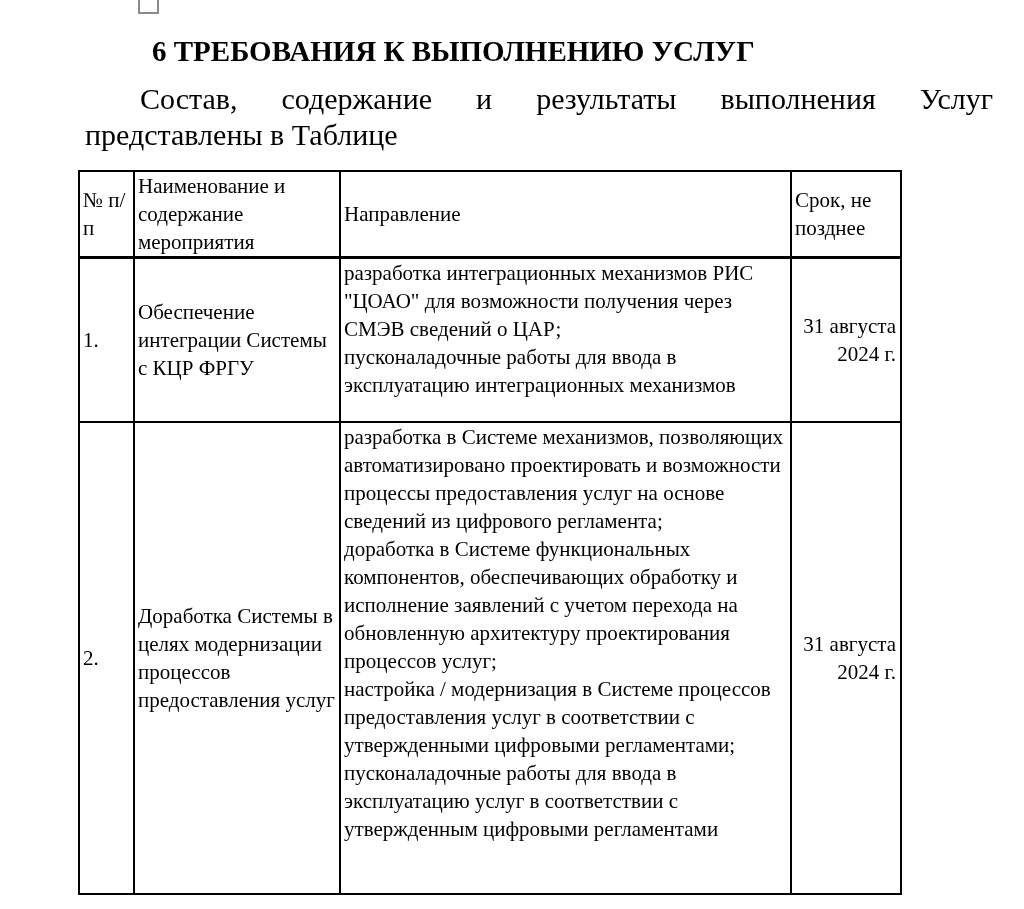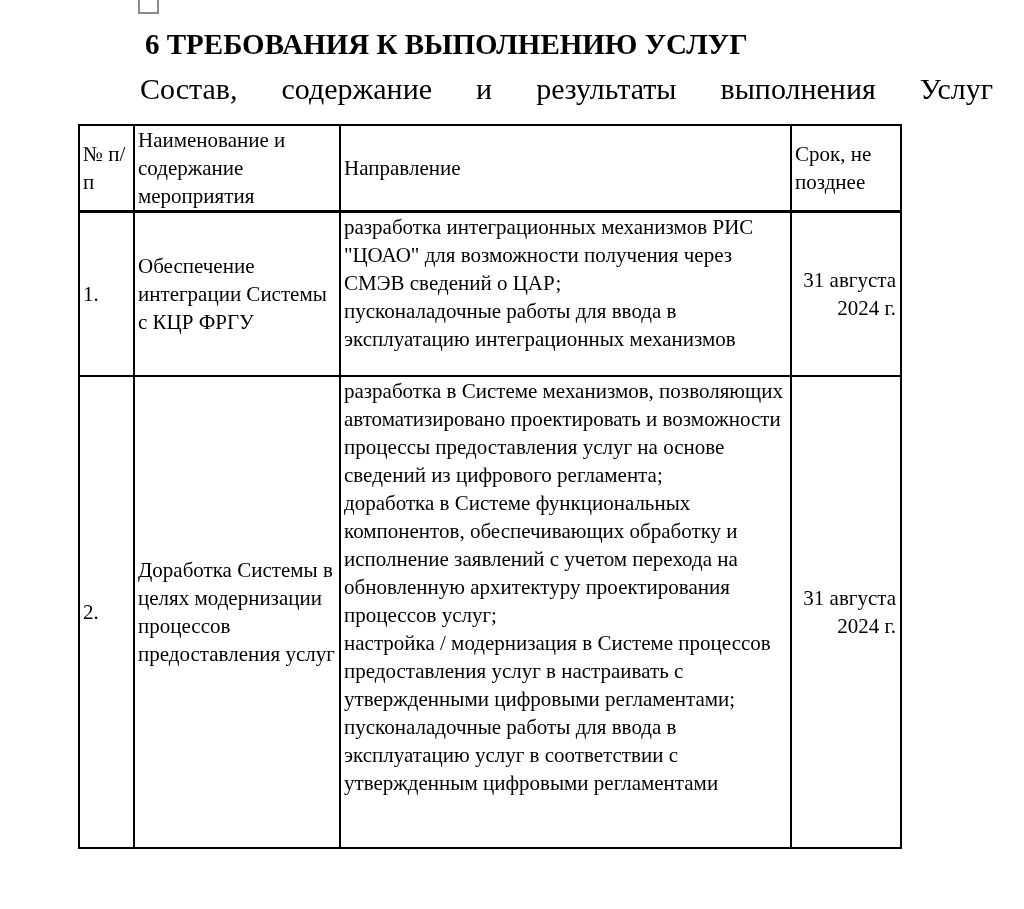--- a/index.html
+++ b/index.html
@@ -19,21 +19,21 @@
   .top-marker {
     position: absolute;
     left: 138px;
     top: -5px;
     width: 17px;
     height: 15px;
     border: 2px solid #8a8a8a;
     background: #ffffff;
   }
   .heading {
-    margin: 5px;
+    margin: 12px;
     padding: 21px 31px 0 85px;
     text-indent: 55px;
     font-size: 29px;
     font-weight: bold;
     line-height: 1.25;
   }
   .intro {
     margin: 9px 31px 0 85px;
     font-size: 30px;
     line-height: 36px;
@@ -81,20 +81,21 @@
 <body>
 
 <div class="page">
 
   <div class="top-marker"></div>
 
   <h1 class="heading">6 ТРЕБОВАНИЯ К ВЫПОЛНЕНИЮ УСЛУГ</h1>
 
   <p class="intro">
     <span class="intro-line1">Состав, содержание и результаты выполнения Услуг</span>
+    <span class="intro-line2">представлены в Таблице</span>
   </p>
 
   <table class="req-table">
     <colgroup>
       <col class="c-num">
       <col class="c-name">
       <col class="c-dir">
       <col class="c-deadline">
     </colgroup>
     <thead>
@@ -114,21 +115,21 @@
           <div>пусконаладочные работы для ввода в эксплуатацию интеграционных механизмов</div>
         </td>
         <td class="cell-deadline">31 августа 2024 г.</td>
       </tr>
       <tr class="row-2">
         <td class="cell-num">2.</td>
         <td class="cell-name">Доработка Системы в целях модернизации процессов предоставления услуг</td>
         <td class="cell-dir">
           <div>разработка в Системе механизмов, позволяющих автоматизировано проектировать и возможности процессы предоставления услуг на основе сведений из цифрового регламента;</div>
           <div>доработка в Системе функциональных компонентов, обеспечивающих обработку и исполнение заявлений с учетом перехода на обновленную архитектуру проектирования процессов услуг;</div>
-          <div>настройка / модернизация в Системе процессов предоставления услуг в настраивать с утвержденными цифровыми регламентами;</div>
+          <div>настройка / модернизация в Системе процессов предоставления услуг в соответствии с утвержденными цифровыми регламентами;</div>
           <div>пусконаладочные работы для ввода в эксплуатацию услуг в соответствии с утвержденным цифровыми регламентами</div>
         </td>
         <td class="cell-deadline">31 августа 2024 г.</td>
       </tr>
     </tbody>
   </table>
 
 </div>
 
 </body></html>

